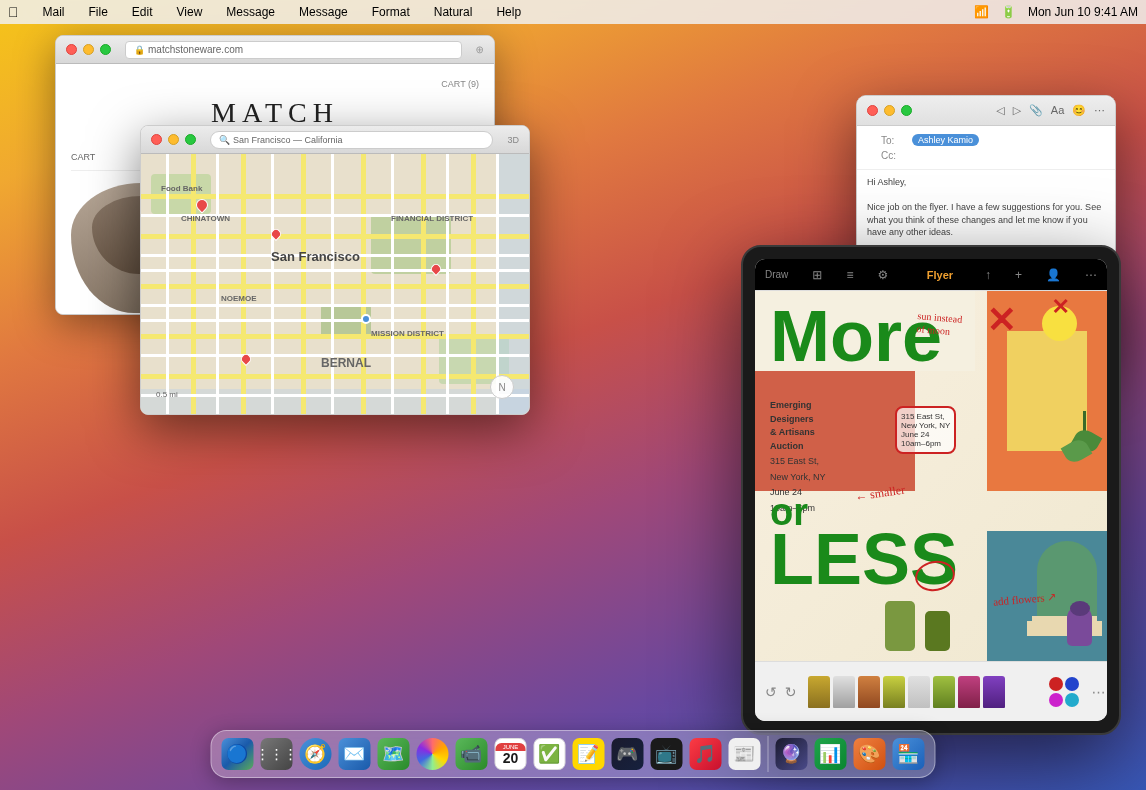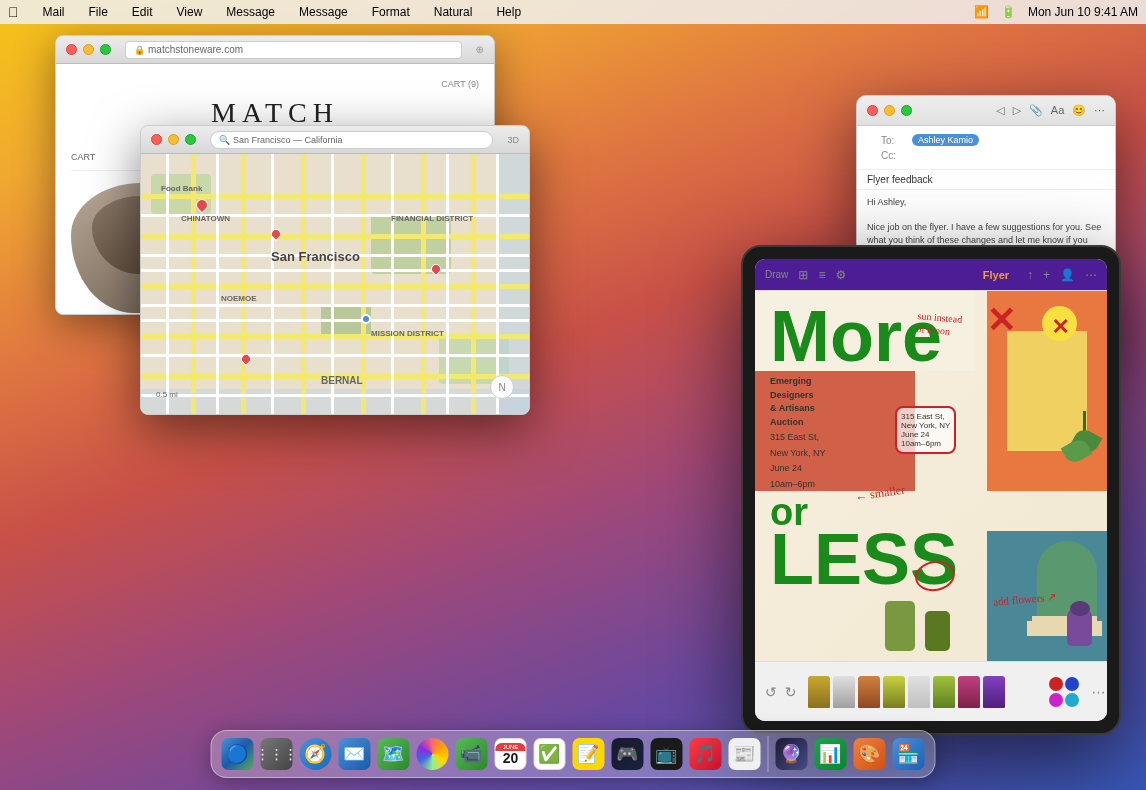--- a/index.html
+++ b/index.html
@@ -359,28 +359,28 @@
       width: 100%;
       height: 100%;
       background: white;
       border-radius: 10px;
       overflow: hidden;
       position: relative;
     }
 
     .ipad-app-bar {
       height: 32px;
-      background: #4c1d95;
+      background: #000000;
       border-bottom: 1px solid #ddd;
       display: flex;
       align-items: center;
       padding: 0 10px;
       font-size: 10px;
       color: #666;
-      gap: 10px;
+      gap: 24px;
     }
 
     .ipad-app-title {
       margin-left: auto;
       font-size: 11px;
       color: #f0a030;
       font-weight: 600;
     }
 
     .ipad-content {
@@ -421,21 +421,21 @@
       font-size: 72px;
       font-weight: 900;
       color: #1a8a1a;
       font-family: 'Impact', 'Arial Black', sans-serif;
       line-height: 0.85;
       z-index: 10;
     }
 
     .ipad-flyer-info {
       position: absolute;
-      top: 84px;
+      top: 108px;
       left: 15px;
       font-size: 10px;
       color: #333;
       line-height: 1.5;
       z-index: 10;
     }
 
     .ipad-flyer-info strong {
       display: block;
       font-size: 9px;
@@ -611,21 +611,21 @@
         <div style="position:absolute;top:200px;left:100px;width:10px;height:10px;background:#e84848;border-radius:50% 50% 50% 0;transform:rotate(-45deg);border:1px solid white;"></div>
 
         <div style="position:absolute;bottom:15px;right:15px;width:24px;height:24px;border-radius:50%;background:rgba(255,255,255,0.9);border:1px solid #ccc;display:flex;align-items:center;justify-content:center;font-size:10px;color:#888;">N</div>
 
         <div style="position:absolute;bottom:15px;left:15px;font-size:8px;color:#666;">0.5 mi</div>
 
         <div class="map-label" style="top:30px;left:20px;font-size:8px;color:#666;">Food Bank</div>
         <div class="map-label" style="top:60px;left:250px;font-size:8px;color:#666;">FINANCIAL DISTRICT</div>
         <div class="map-label" style="top:140px;left:80px;font-size:8px;color:#666;">NOEMOE</div>
         <div class="map-label" style="top:175px;left:230px;font-size:8px;color:#666;">MISSION DISTRICT</div>
-        <div class="map-label" style="bottom:28px;left:180px;font-size:10px;color:#666;">BERNAL</div>
+        <div class="map-label" style="bottom:44px;left:180px;font-size:12px;color:#666;">BERNAL</div>
         <div class="map-label" style="top:60px;left:40px;font-size:8px;color:#666;">CHINATOWN</div>
       </div>
     </div>
   </div>
 
   <div class="mail-window">
     <div class="mail-titlebar">
       <div class="traffic-light tl-red"></div>
       <div class="traffic-light tl-yellow"></div>
       <div class="traffic-light tl-green"></div>
@@ -640,21 +640,20 @@
     </div>
     <div class="mail-header">
       <div class="mail-field">
         <span class="mail-field-label">To:</span>
         <span class="mail-chip">Ashley Kamio</span>
       </div>
       <div class="mail-field">
         <span class="mail-field-label">Cc:</span>
       </div>
     </div>
-    <div class="mail-subject">Flyer feedback</div>
     <div class="mail-body">
       Hi Ashley,<br><br>
       Nice job on the flyer. I have a few suggestions for you. See what you think of these changes and let me know if you have any other ideas.<br><br>
       Thanks,<br>
       Danny
     </div>
 
     <div class="mail-flyer">
 
       <div style="position:absolute;inset:0;background:linear-gradient(135deg, #f5e8d0, #e8d8b8);"></div>

